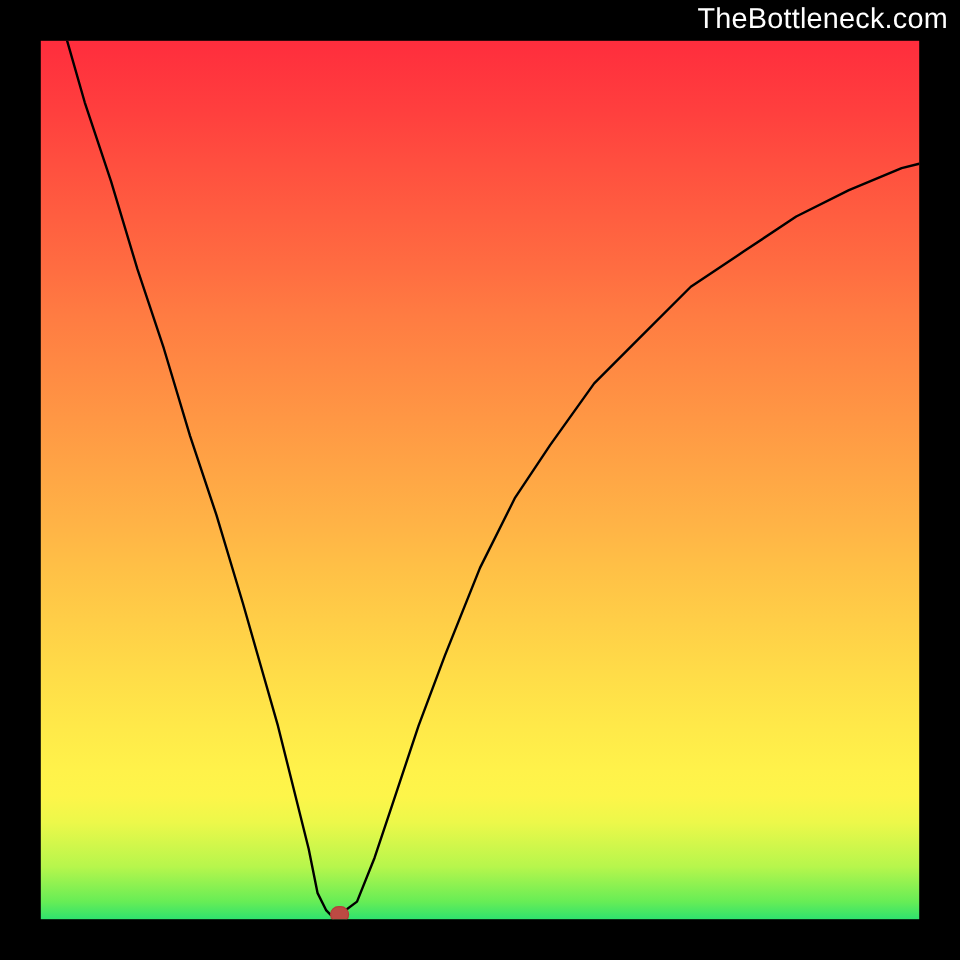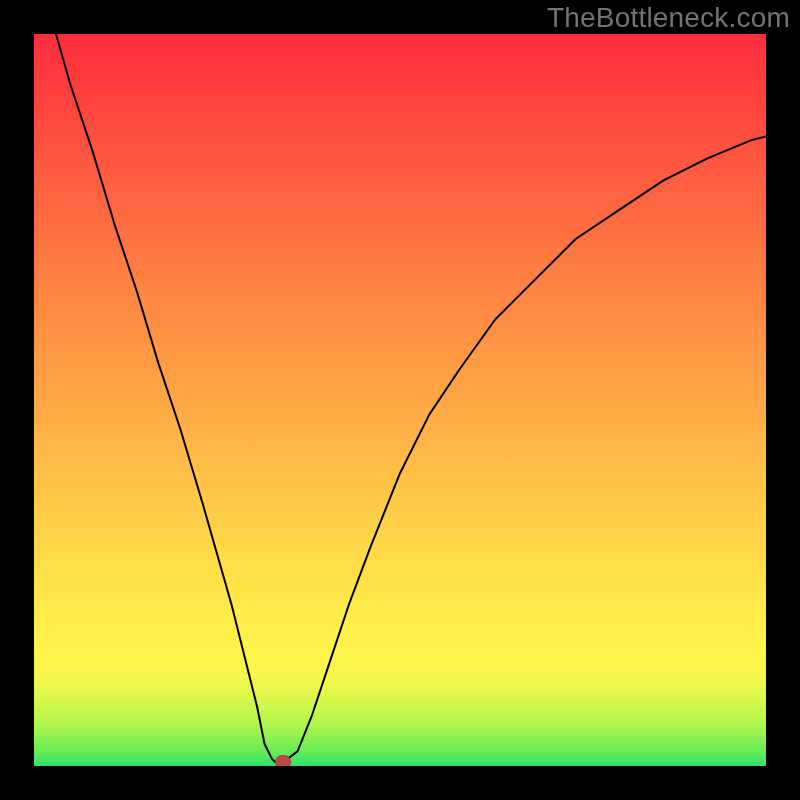--- a/index.html
+++ b/index.html
@@ -14,22 +14,22 @@
   .frame {
     position: relative;
     width: 800px;
     height: 800px;
     background: #000;
   }
   .watermark {
     position: absolute;
     top: 2px;
     right: 10px;
-    color: #737373;
-    font-size: 28px;
+    color: #ffffff;
+    font-size: 24px;
     font-weight: 400;
     letter-spacing: 0.2px;
     z-index: 10;
   }
   .plot-area {
     position: absolute;
     left: 34px;
     top: 34px;
     width: 732px;
     height: 732px;

